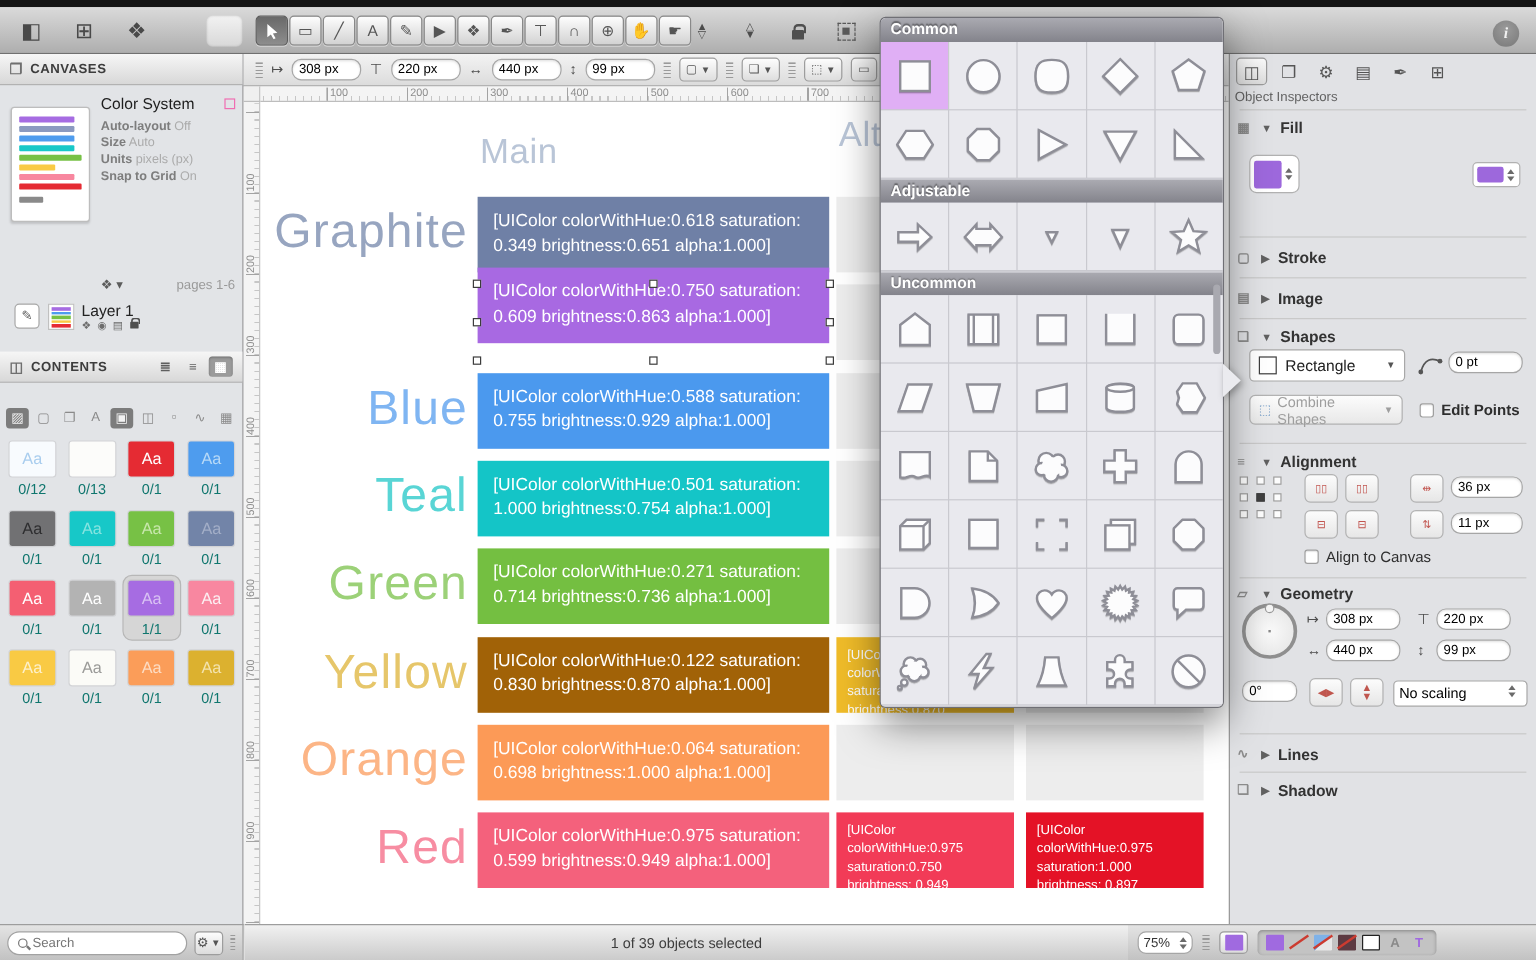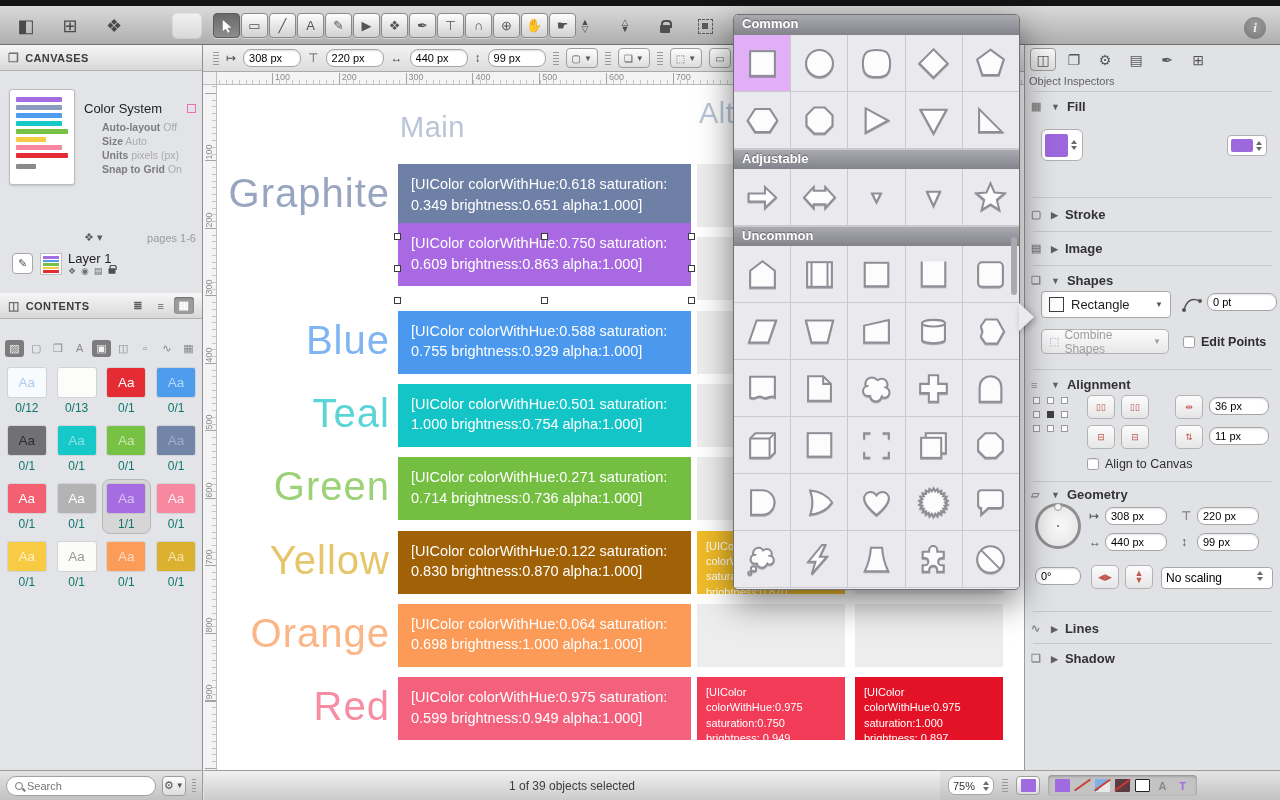--- a/index.html
+++ b/index.html
@@ -272,26 +272,26 @@
           <div class="bar" style="background: rgb(166, 108, 226); width: 46px;"></div>
           <div class="bar" style="background: rgb(139, 154, 192); width: 46px;"></div>
           <div class="bar" style="background: rgb(78, 156, 238); width: 46px;"></div>
           <div class="bar" style="background: rgb(23, 200, 200); width: 46px;"></div>
           <div class="bar" style="background: rgb(119, 193, 69); width: 52px;"></div>
           <div class="bar" style="background: rgb(249, 202, 68); width: 30px;"></div>
           <div class="bar" style="background: rgb(248, 135, 159); width: 46px;"></div>
           <div class="bar" style="background: rgb(229, 43, 51); width: 52px;"></div>
           <div class="bar" style="background: rgb(138, 138, 138); width: 20px; margin-top: 6px;"></div>
         </div>
-      <div class="abs" style="left:84px; top:56px; width:112px;">
+      <div class="abs" style="left:84px; top:34px; width:112px;">
         <div style="display:flex; justify-content:space-between; align-items:center;">
           <span class="canvas-title">Color System</span>
           <span class="pink-sq"></span>
         </div>
-        <div id="canvasProps" style="margin-top:4px;margin-left:18px;">
+        <div id="canvasProps" style="margin-top:4px;">
             <div class="cprop"><b>Auto-layout</b> <span>Off</span></div>
             <div class="cprop"><b>Size</b> <span>Auto</span></div>
             <div class="cprop"><b>Units</b> <span>pixels (px)</span></div>
             <div class="cprop"><b>Snap to Grid</b> <span>On</span></div>
           </div>
       </div>
       <div class="abs" style="left:84px; top:186px; width:112px; display:flex; justify-content:space-between; align-items:center;">
         <span class="layers-dd">❖ ▾</span>
         <span class="pages">pages 1-6</span>
       </div>
@@ -804,21 +804,21 @@
     <div class="shapedd">
       <span class="sq"></span>
       <span>Rectangle</span>
       <span class="dar">▼</span>
     </div>
     <svg class="abs" style="left:156px; top:248px;" width="22" height="22" viewBox="0 0 22 22">
       <path d="M3 17 C6 6, 12 5, 19 8" fill="none" stroke="#555" stroke-width="1.5"></path>
       <circle cx="3" cy="17" r="2" fill="#555"></circle>
         <circle cx="19" cy="8" r="2" fill="#555"></circle>
     </svg>
-    <input class="field abs" style="left: 182px; top: 248px; width: 70px;" value="0 pt">
+    <input class="field abs" style="left: 182px; top: 248px; width: 62px;" value="0 pt">
     <div class="combinebtn">
       <span style="color:#7aa0c8; font-size:11px;">⬚</span>
       <span>Combine Shapes</span>
       <span style="margin-left:auto; font-size:8px;">▼</span>
     </div>
     <div class="abs" style="left:158px; top:290px; display:flex; align-items:center; gap:6px;">
       <span class="checkbox"></span>
       <span class="cklabel" style="font-weight:bold;">Edit Points</span>
     </div>
     <div class="divider" style="top:324px;"></div>

